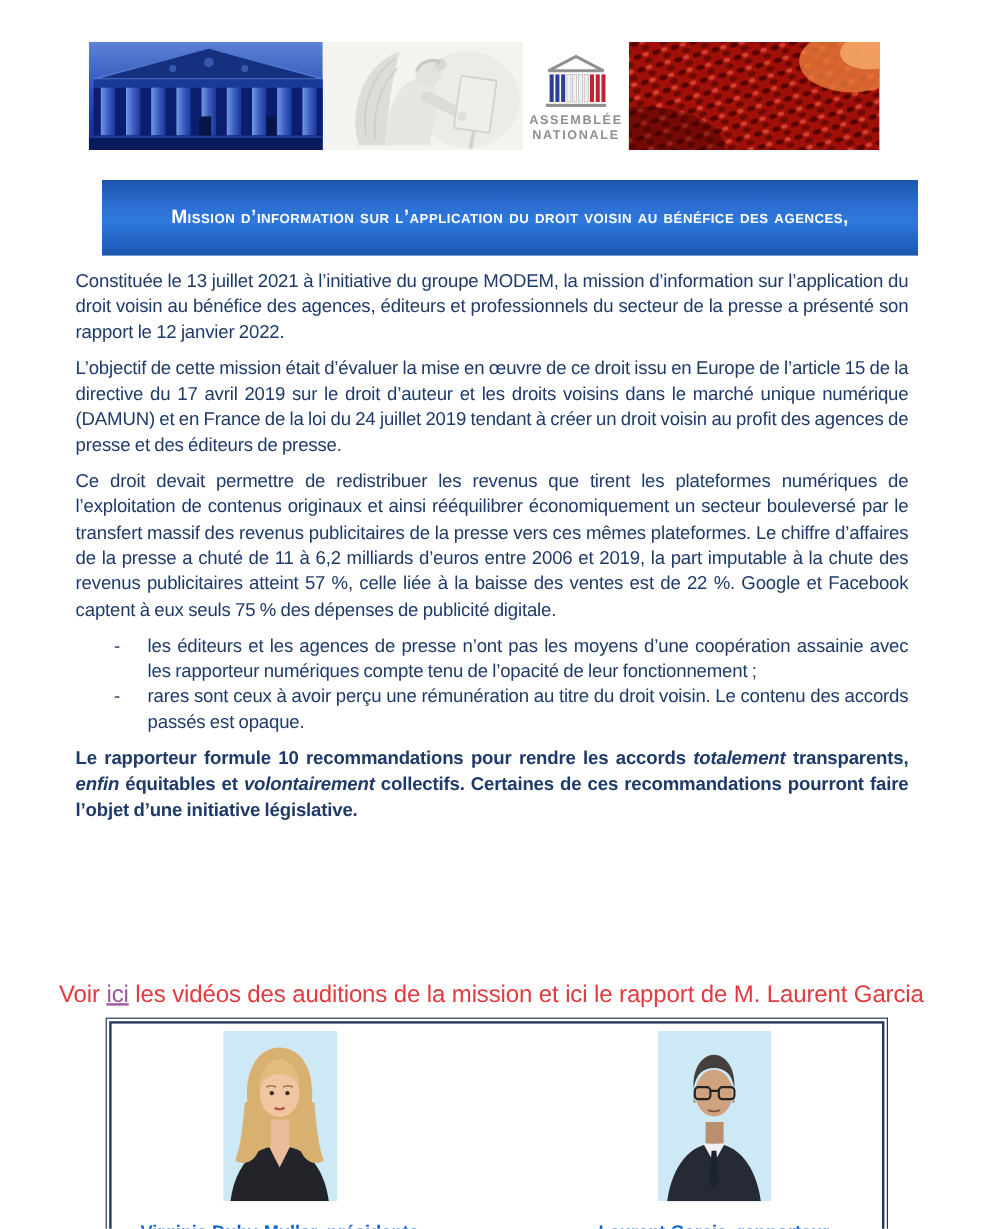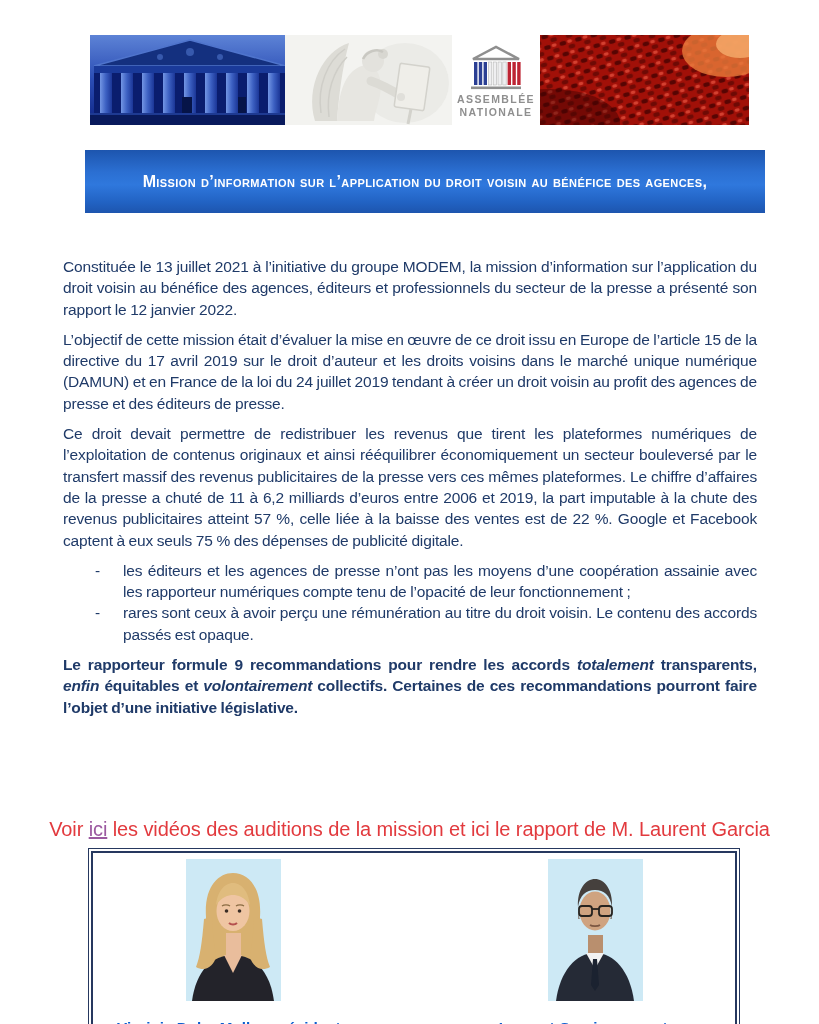--- a/index.html
+++ b/index.html
@@ -3,39 +3,39 @@
 <meta charset="utf-8">
 <style>
   * { margin:0; padding:0; box-sizing:border-box; }
   html,body { width:819px; height:1024px; }
   body {
     position:relative; background:#ffffff; overflow:hidden;
     font-family:"Liberation Sans", sans-serif;
   }
 
   
-  .banner { position:absolute; left:90px; top:35px; width:535px; height:90px; display:flex; }
+  .banner { position:absolute; left:74px; top:35px; width:535px; height:90px; display:flex; }
   .banner svg { display:block; height:90px; }
 
   
   .title-bar {
     position:absolute; left:85px; top:150px; width:680px; height:63px;
     background:linear-gradient(180deg,#1d55ae 0%, #2b6fd2 35%, #2f78dd 55%, #2263c4 82%, #1d55ae 100%);
     display:flex; flex-direction:column; align-items:center; justify-content:center;
   }
   .title-line {
     color:#ffffff; font-weight:700; font-size:16px; line-height:26px;
     font-variant:small-caps; letter-spacing:.4px; text-align:center;
   }
 
   
   .content {
     position:absolute; left:63px; top:224px; width:694px;
     color:#1f3a68; font-size:15.5px; line-height:21.3px;
-    letter-spacing:-0.15px; word-spacing:-0.5px; text-align:justify;margin-top:32px;
+    letter-spacing:-0.15px; word-spacing:-0.5px; text-align:justify;
   }
   .content p { margin:0 0 9px 0; }
   .content p.intro { margin-bottom:2px; }
   .findings-list { list-style:none; margin:0 0 9px 0; }
   .findings-list li { position:relative; padding-left:60px; }
   .findings-list .dash { position:absolute; left:32px; top:0; }
   .reco { font-weight:700; }
   .reco i { font-style:italic; }
 
   
@@ -178,21 +178,21 @@
     <li>
       <span class="dash">-</span>
       <span>les éditeurs et les agences de presse n’ont pas les moyens d’une coopération assainie avec les rapporteur numériques compte tenu de l’opacité de leur fonctionnement ;</span>
     </li>
     <li>
       <span class="dash">-</span>
       <span>rares sont ceux à avoir perçu une rémunération au titre du droit voisin. Le contenu des accords passés est opaque.</span>
     </li>
   </ul>
 
-  <p class="reco"><span>Le rapporteur formule 9 recommandations pour rendre les accords </span><i>totalement</i><span> transparents, </span><i>enfin</i><span> équitables et </span><i>volontairement</i><span> collectifs. Certaines de ces recommandations pourront faire l’objet d’une initiative législative.</span></p>
+  <p class="reco"><span>Le rapporteur formule 10 recommandations pour rendre les accords </span><i>totalement</i><span> transparents, </span><i>enfin</i><span> équitables et </span><i>volontairement</i><span> collectifs. Certaines de ces recommandations pourront faire l’objet d’une initiative législative.</span></p>
 </div>
 
 <div class="links-line"><span>Voir </span><span class="visited">ici</span><span> les vidéos des auditions de la mission et </span><span class="plain-link">ici</span><span> le rapport de M. Laurent Garcia</span></div>
 
 <div class="people-box">
   <div class="people-box-inner">
 
     <div class="person">
       <span class="photo">
         <svg viewBox="0 0 95 142">

